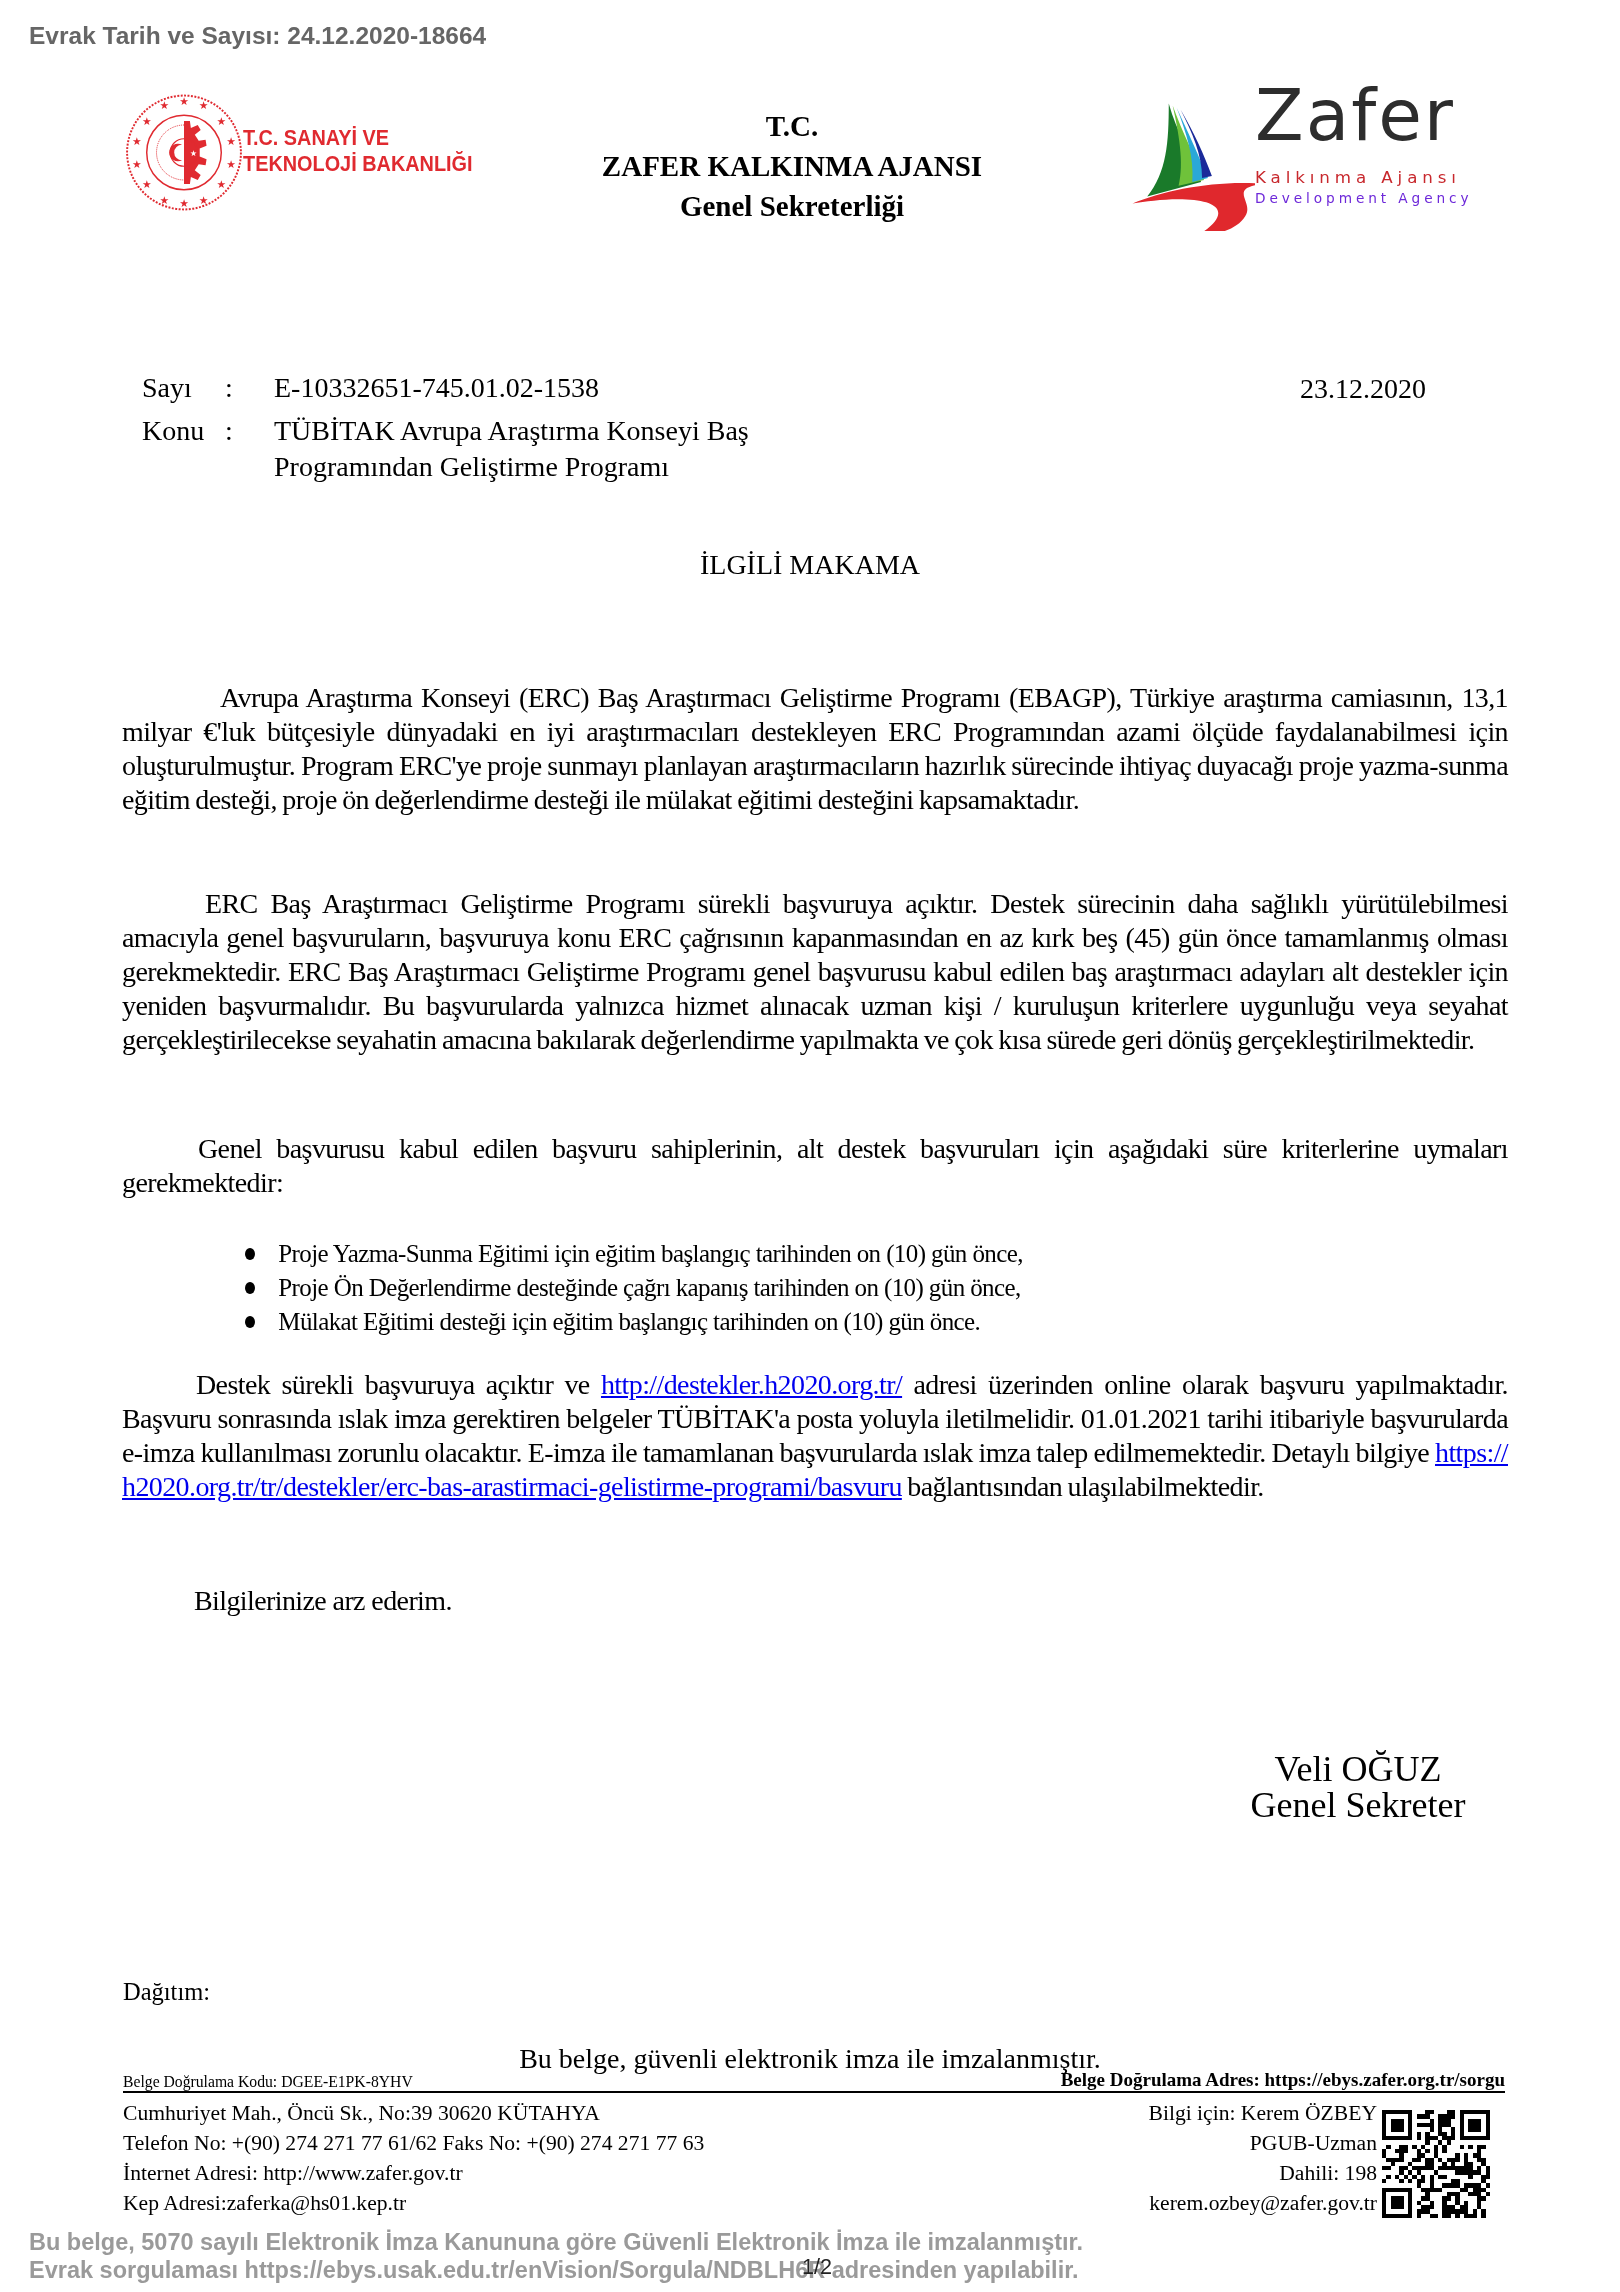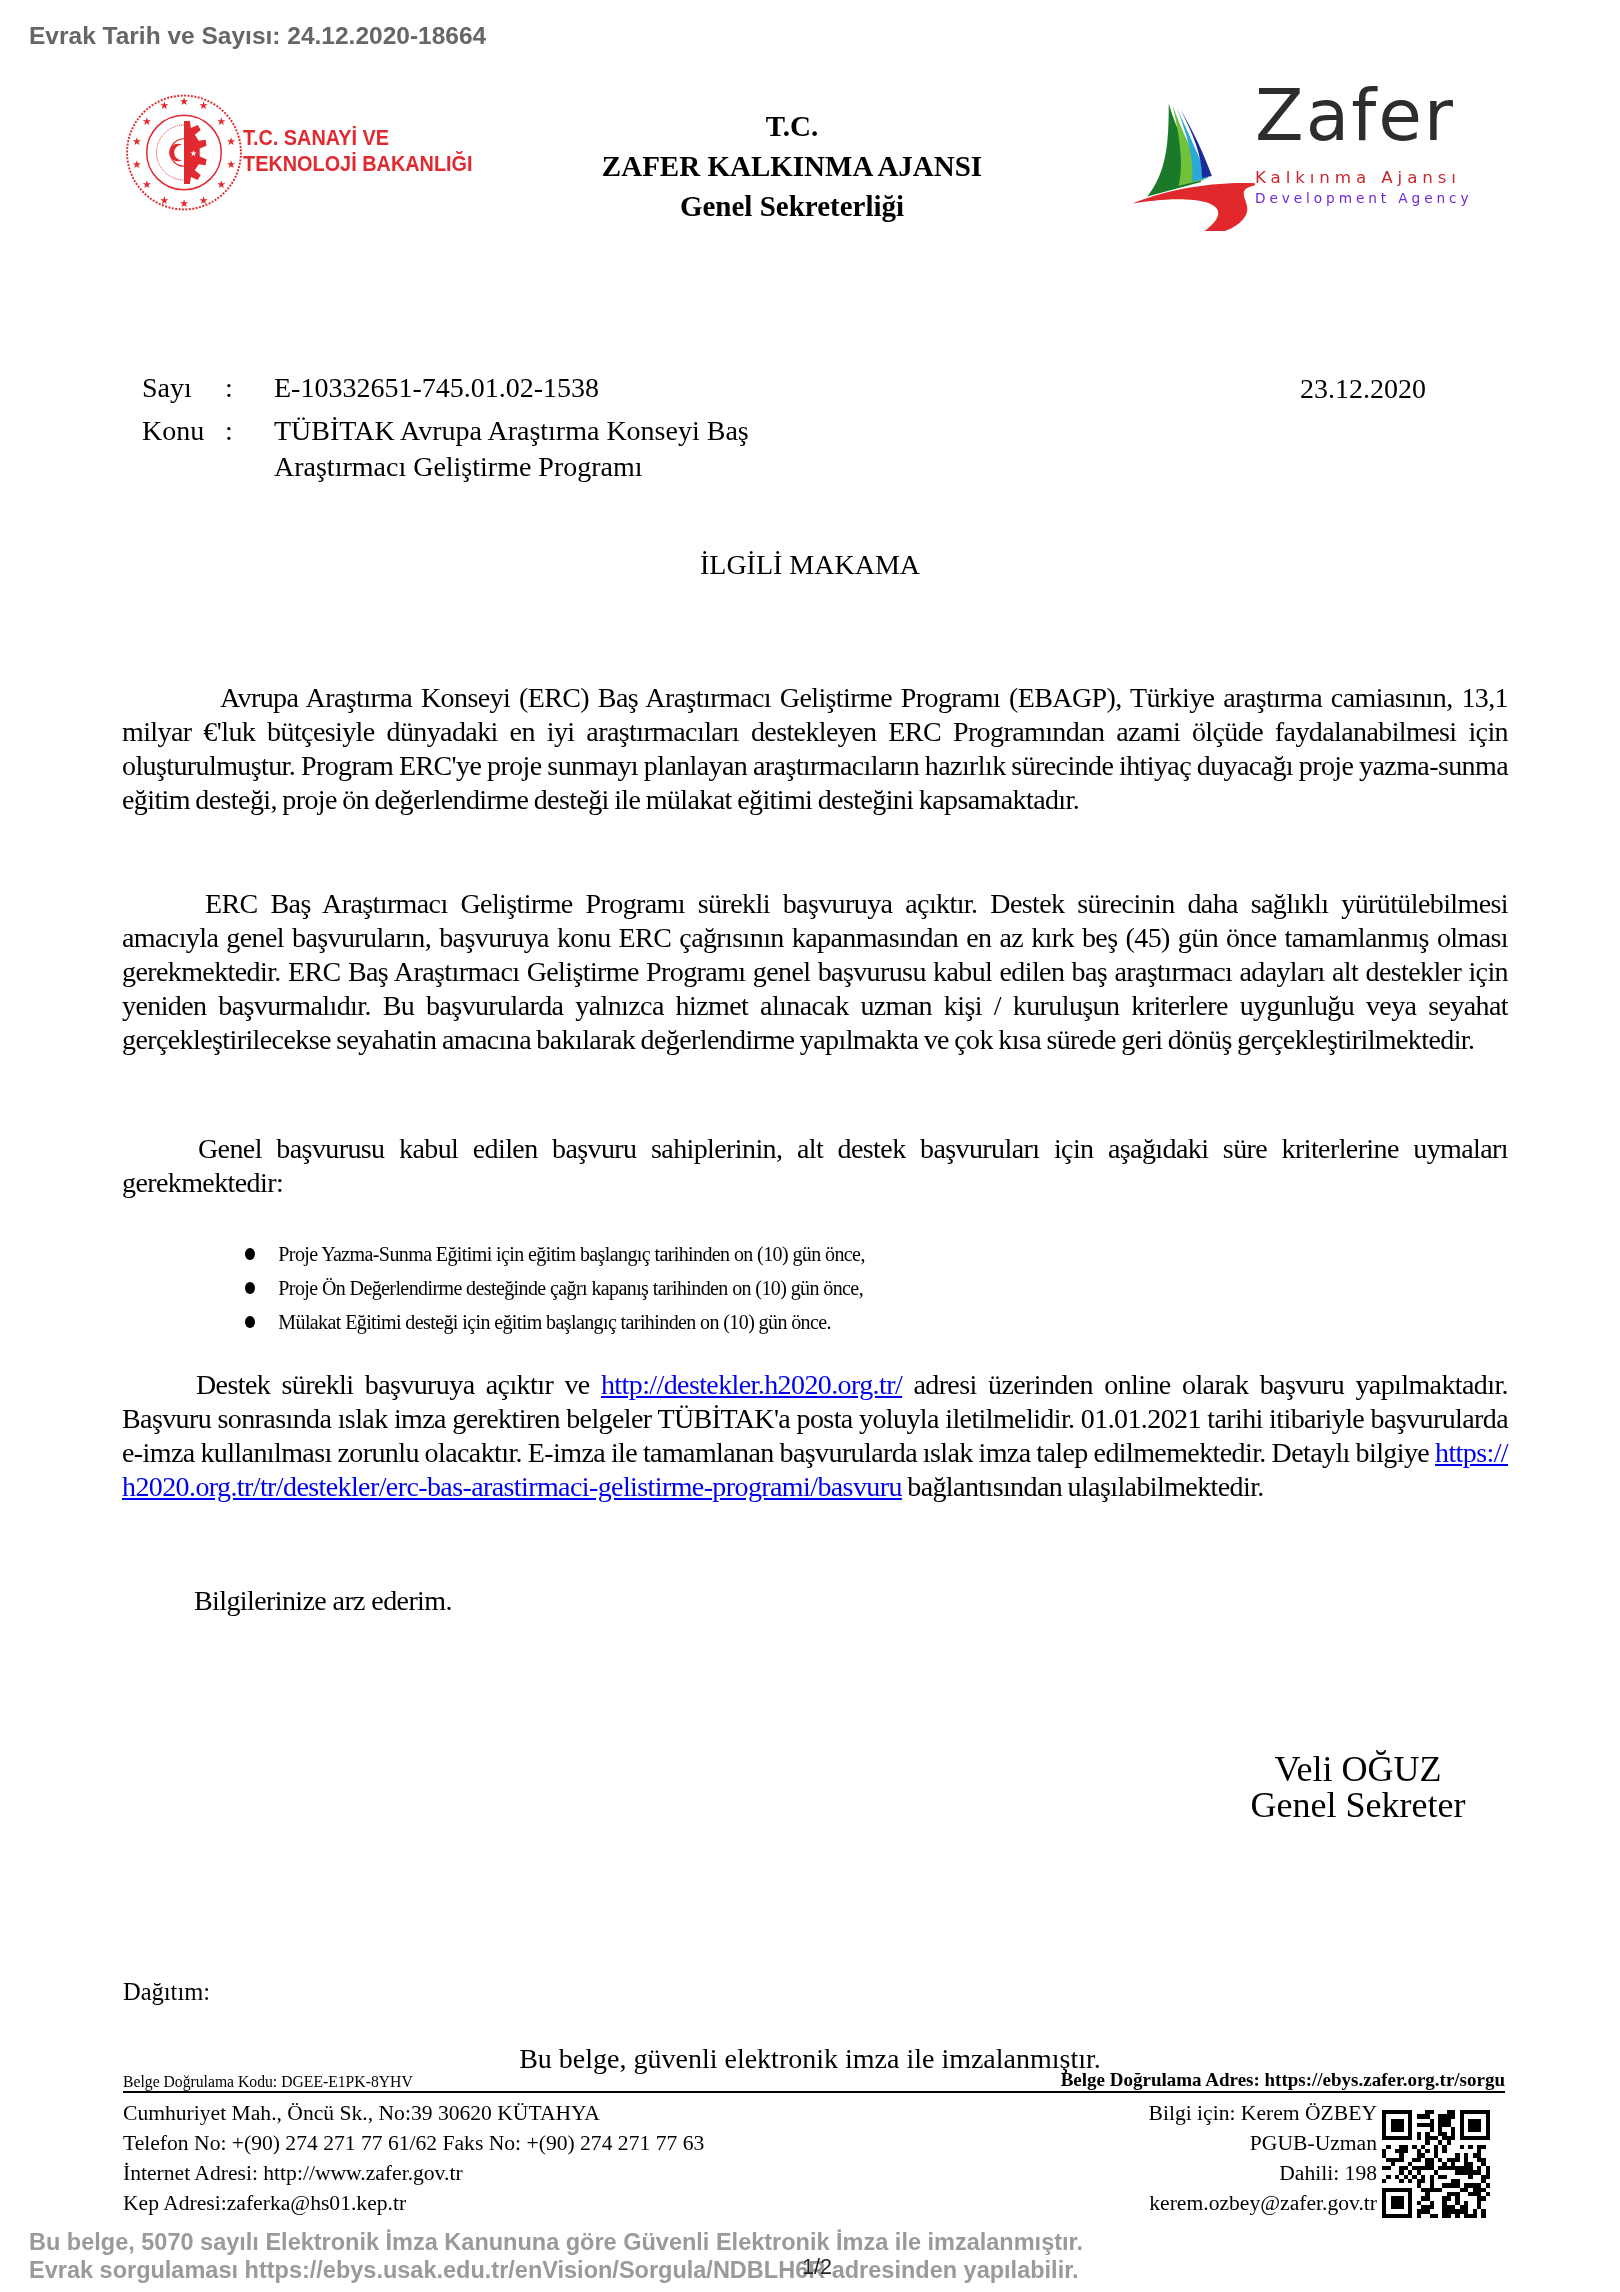--- a/index.html
+++ b/index.html
@@ -25,21 +25,21 @@
   .header { left: 547px; top: 106px; width: 490px; text-align: center; font-weight: bold;
             font-size: 29px; line-height: 40px; }
   .meta { left: 142px; font-size: 28px; line-height: 36px; }
   .meta .lbl { display: inline-block; width: 83px; }
   .meta .colon { display: inline-block; width: 49px; }
   .date { left: 1300px; top: 373px; font-size: 28px; }
   .greeting { left: 0; width: 1620px; top: 549px; text-align: center; font-size: 28px; }
   .para { left: 122px; width: 1386px; font-size: 28px; line-height: 34px; text-align: justify;
           letter-spacing: -0.6px; word-spacing: -1px; }
   .para .indent { display: inline-block; width: 98px; }
-  .bullets { left: 245px; top: 1237px; font-size: 20px; line-height: 34px; letter-spacing: -0.6px; }
+  .bullets { left: 245px; top: 1237px; font-size: 25px; line-height: 34px; letter-spacing: -0.6px; }
   .bullets .b { display: flex; align-items: center; }
   .bullets .dot { width: 9.8px; height: 11.8px; border-radius: 50%; background: #000; margin-right: 23.5px; }
   a.link { color: #0000ee; text-decoration: underline; }
   .closing { left: 194px; top: 1585px; font-size: 28px; letter-spacing: -0.6px; }
   .signer { left: 1215px; width: 286px; text-align: center; font-size: 36px; line-height: 36px; top: 1751px; }
   .dagitim { left: 123px; top: 1978px; font-size: 24.5px; }
   .esign { left: 0; width: 1620px; text-align: center; top: 2043px; font-size: 28px; }
   .verify-row { left: 123px; width: 1382px; top: 2071px; height: 19.6px; border-bottom: 2.9px solid #000; }
   .verify-code { position: absolute; left: 0; bottom: 0px; font-size: 15.7px; }
   .verify-addr { position: absolute; right: 0; bottom: 0px; font-size: 19px; font-weight: bold; }
@@ -102,21 +102,21 @@
   <div class="zafer-word">Zafer</div>
   <div class="zafer-sub1">Kalkınma Ajansı</div>
   <div class="zafer-sub2">Development Agency</div>
 </div>
 
 <div class="abs meta" style="top:370px">
   <span class="lbl">Sayı</span><span class="colon">:</span><span>E-10332651-745.01.02-1538</span>
 </div>
 <div class="abs meta" style="top:413px">
   <span class="lbl">Konu</span><span class="colon">:</span><span>TÜBİTAK Avrupa Araştırma Konseyi Baş</span><br>
-  <span class="lbl"></span><span class="colon"></span><span>Araştırmacı Geliştirme Programı</span>
+  <span class="lbl"></span><span class="colon"></span><span>Programından Geliştirme Programı</span>
 </div>
 <div class="abs date">23.12.2020</div>
 
 <div class="abs greeting">İLGİLİ MAKAMA</div>
 
 <div class="abs para" style="top:681px"><span class="indent"></span><span>Avrupa Araştırma Konseyi (ERC) Baş Araştırmacı Geliştirme Programı (EBAGP), Türkiye araştırma camiasının, 13,1 milyar €'luk bütçesiyle dünyadaki en iyi araştırmacıları destekleyen ERC Programından azami ölçüde faydalanabilmesi için oluşturulmuştur. Program ERC'ye proje sunmayı planlayan araştırmacıların hazırlık sürecinde ihtiyaç duyacağı proje yazma-sunma eğitim desteği, proje ön değerlendirme desteği ile mülakat eğitimi desteğini kapsamaktadır.</span></div>
 
 <div class="abs para" style="top:887px"><span class="indent" style="width:83px"></span><span>ERC Baş Araştırmacı Geliştirme Programı sürekli başvuruya açıktır. Destek sürecinin daha sağlıklı yürütülebilmesi amacıyla genel başvuruların, başvuruya konu ERC çağrısının kapanmasından en az kırk beş (45) gün önce tamamlanmış olması gerekmektedir. ERC Baş Araştırmacı Geliştirme Programı genel başvurusu kabul edilen baş araştırmacı adayları alt destekler için yeniden başvurmalıdır. Bu başvurularda yalnızca hizmet alınacak uzman kişi / kuruluşun kriterlere uygunluğu veya seyahat gerçekleştirilecekse seyahatin amacına bakılarak değerlendirme yapılmakta ve çok kısa sürede geri dönüş gerçekleştirilmektedir.</span></div>
 
 <div class="abs para" style="top:1132px"><span class="indent" style="width:76px"></span><span>Genel başvurusu kabul edilen başvuru sahiplerinin, alt destek başvuruları için aşağıdaki süre kriterlerine uymaları gerekmektedir:</span></div>

